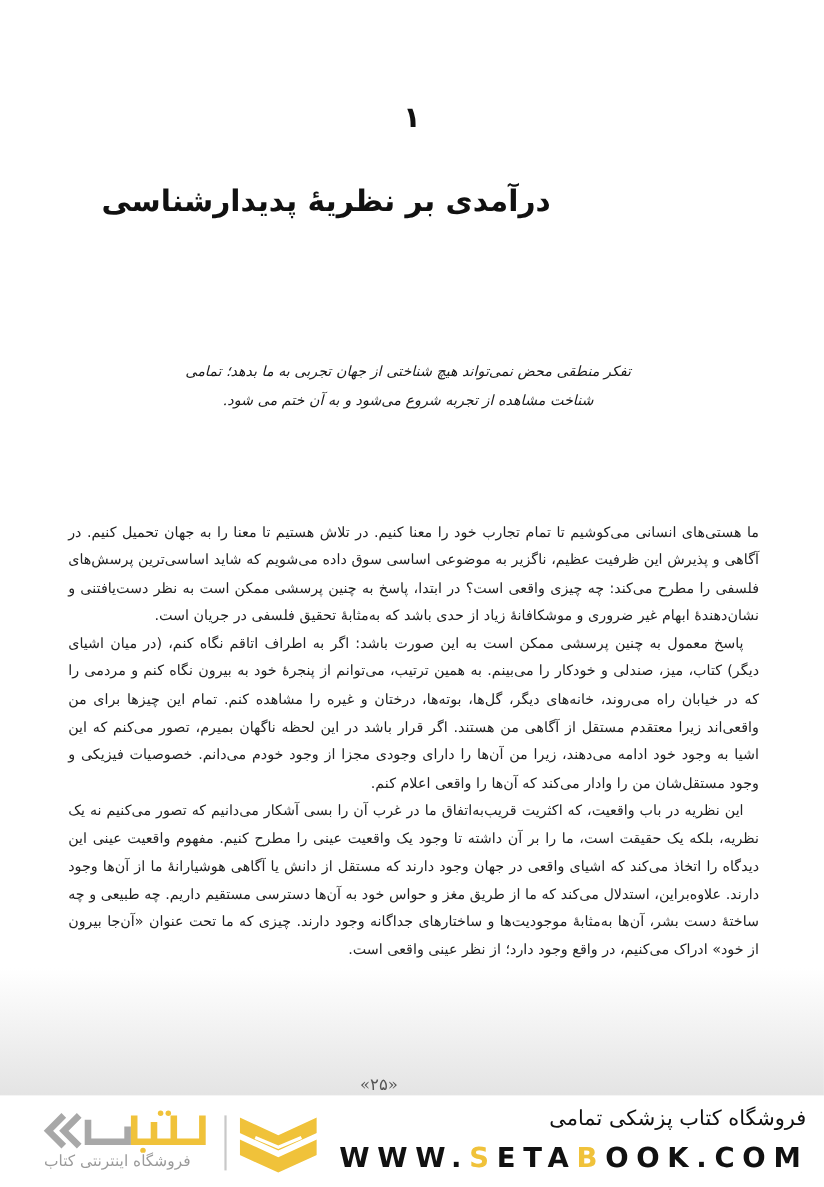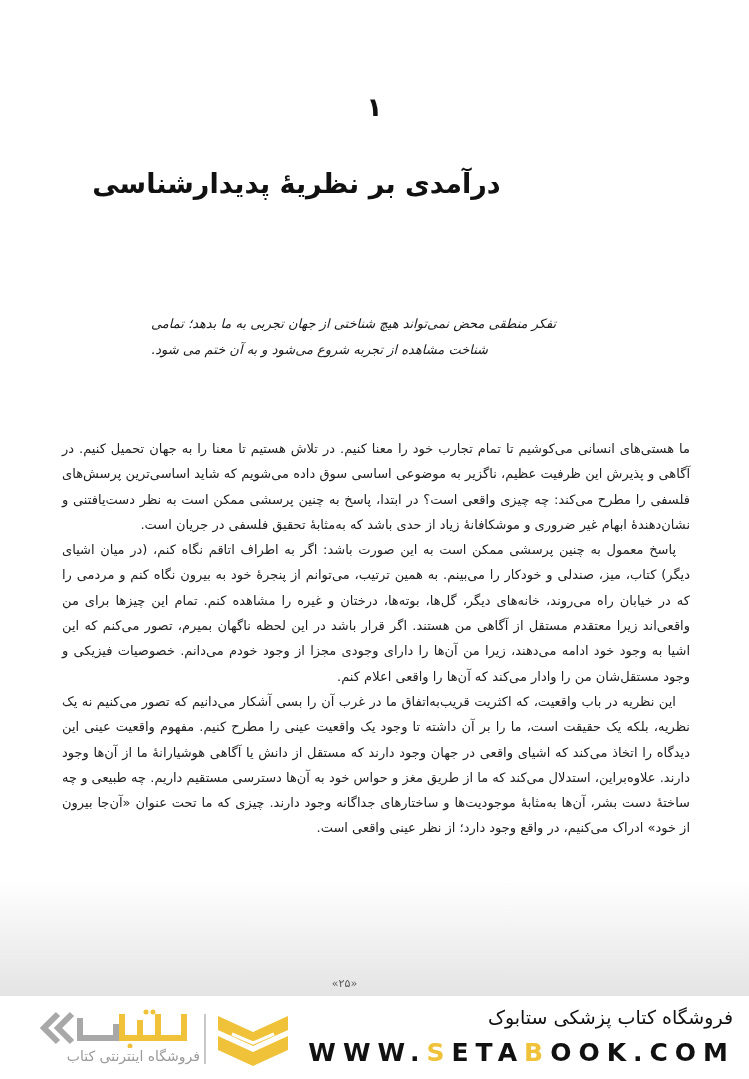--- a/index.html
+++ b/index.html
@@ -16,53 +16,53 @@
   .chapter-num {
     position: absolute; top: 92px; left: 0; width: 749px; text-align: center;
     font-family: "DejaVu Sans", sans-serif; font-size: 26px; font-weight: bold; color: #111;
   }
   .chapter-title {
     position: absolute; top: 168px; left: 0; width: 593px; text-align: center;
     font-family: "DejaVu Sans", sans-serif; font-size: 27px; font-weight: bold; color: #111;
     direction: rtl;
   }
   .epigraph {
-    position: absolute; top: 311px; right: 158px; width: 440px;
-    direction: rtl; text-align: left; font-size: 13px; line-height: 26px;
+    position: absolute; top: 326px; right: 158px; width: 440px;
+    direction: rtl; text-align: center; font-size: 13px; line-height: 26px;
   }
   .epigraph .quote { font-style: italic; }
   .epigraph .author { font-family: "DejaVu Sans", sans-serif; font-size: 12.5px; }
   .body-text {
     position: absolute; top: 436px; left: 62px; width: 628px;
     direction: rtl; text-align: justify; font-size: 13px; line-height: 25.3px;
     font-family: "DejaVu Sans", sans-serif; color: #222;
   }
   .body-text p { margin: 0; text-indent: 14px; }
-  .body-text p.first { text-indent: 0; }
+  .body-text p.first { text-indent: 0; margin-top: 36px; }
   .page-number {
     position: absolute; top: 977px; left: 0; width: 689px; text-align: center;
-    font-size: 11px; color: #555; direction: rtl;
+    font-size: 15px; color: #555; direction: rtl;
   }
   .footer {
     position: absolute; left: 0; top: 996px; width: 749px; height: 83px; background: #ffffff;
   }
   .store-name {
     position: absolute; right: 16px; top: 10px; direction: rtl;
     font-family: "DejaVu Sans", sans-serif; font-size: 19px; color: #111;
   }
   .store-url {
     position: absolute; right: 14px; top: 42px;
     font-family: "DejaVu Sans", sans-serif; font-size: 25px; letter-spacing: 7px; color: #111; font-weight: bold;
   }
   .store-url .accent { color: #f0c23a; }
   .logo-wrap { position: absolute; left: 28px; top: 12px; width: 262px; height: 62px; }
   .logo-word { position: absolute; left: 8px; top: 0px; width: 160px; height: 40px; }
   .logo-sub {
     position: absolute; left: 12px; top: 40px; direction: rtl;
-    font-family: "DejaVu Sans", sans-serif; font-size: 14px; color: #9a9a9a; width: 160px; text-align: right;
+    font-family: "DejaVu Sans", sans-serif; font-size: 14px; color: #9a9a9a; width: 160px; text-align: left;
   }
   .logo-divider { position: absolute; left: 176px; top: 6px; width: 2px; height: 50px; background: #c8c8c8; }
   .logo-mark { position: absolute; left: 190px; top: 4px; width: 70px; height: 56px; }
 </style>
 </head>
 <body>
 
 <div class="page">
   <div class="chapter-num">۱</div>
   <div class="chapter-title">درآمدی بر نظریهٔ پدیدارشناسی</div>
@@ -97,15 +97,15 @@
     </svg>
     <div class="logo-sub">فروشگاه اینترنتی کتاب</div>
     <div class="logo-divider"></div>
     <svg class="logo-mark" viewBox="0 0 70 56">
       <path d="M0 4 L35 20 L70 4 L70 18 L35 34 L0 18 Z" fill="#f0c23a"></path>
       <path d="M0 24 L35 40 L70 24 L70 38 L35 54 L0 38 Z" fill="#f0c23a"></path>
       <path d="M14 22 L35 31 L56 22" fill="none" stroke="#ffffff" stroke-width="3"></path>
     </svg>
   </div>
 
-  <div class="store-name">فروشگاه کتاب پزشکی ستابوک</div>
+  <div class="store-name">فروشگاه کتاب پزشکی تمامی</div>
   <div class="store-url"><span>WWW.</span><span class="accent">S</span><span>ETA</span><span class="accent">B</span><span>OOK.COM</span></div>
 </div>
 
 </body></html>

